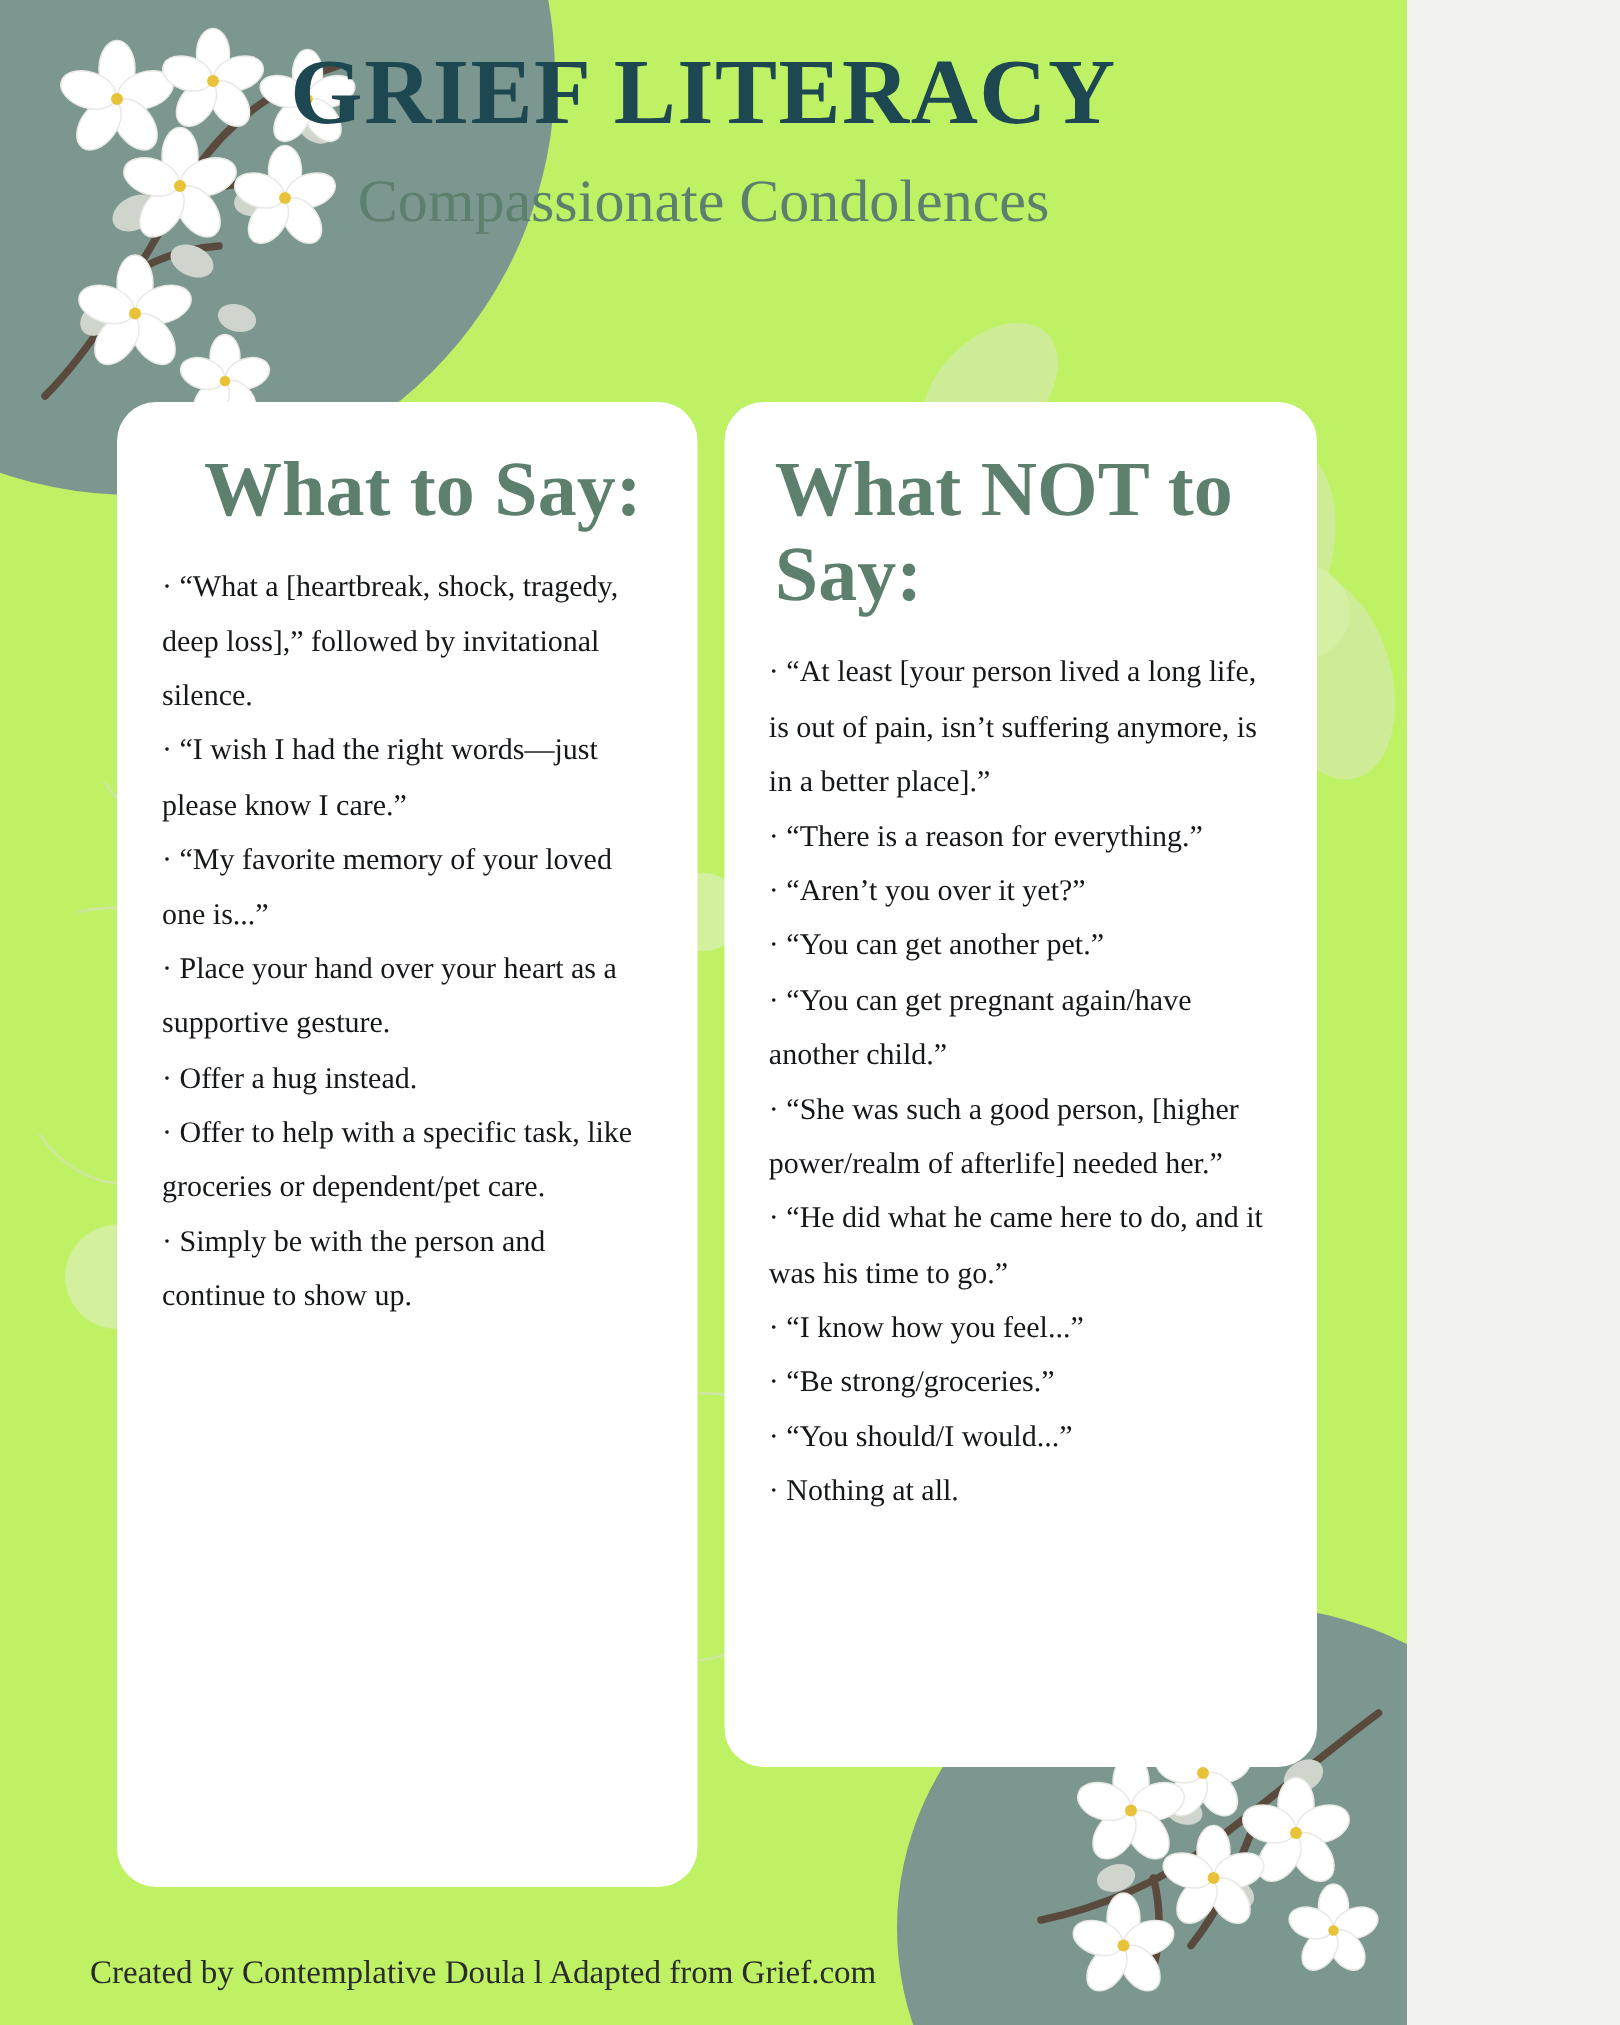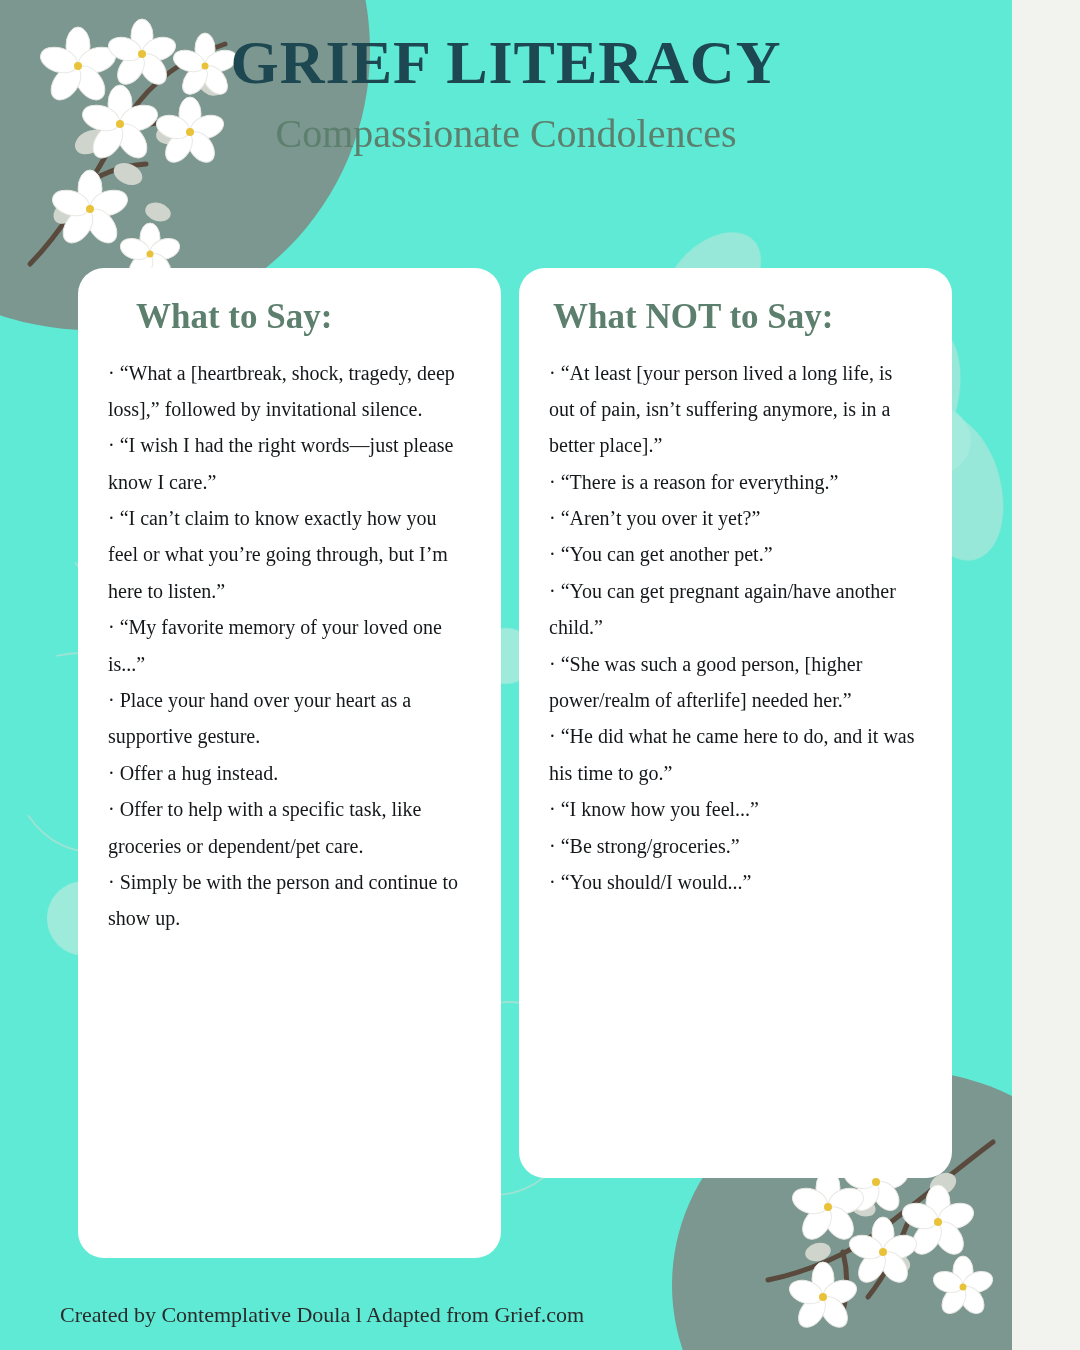--- a/index.html
+++ b/index.html
@@ -11,24 +11,24 @@
     height: 1350px;
     background: #f2f2ee;
     font-family: "Liberation Serif", serif;
     overflow: hidden;
     position: relative;
   }
 
   .page {
     position: absolute;
     inset: 0;
-    width: 1012px;
+    width: 938px;
     height: 1350px;
     overflow: hidden;
-    background: #5eead4;
+    background: #bef264;
   }
 
   
   .bg-botanical {
     position: absolute;
     inset: 0;
     opacity: 0.5;
     pointer-events: none;
   }
 
@@ -95,21 +95,21 @@
   .card-left {
     width: 427px;
     min-height: 990px;
   }
   .card-right {
     width: 437px;
     min-height: 910px;
   }
 
   .card-title {
-    font-size: 35px;
+    font-size: 52px;
     font-weight: bold;
     color: #5d7f6e;
     margin: 4px 0 18px 0;
     line-height: 1.1;
   }
   .card-left .card-title {
     padding-left: 28px;
   }
   .card-right .card-title {
     padding-left: 4px;
@@ -359,21 +359,20 @@
     <div class="subtitle">Compassionate Condolences</div>
   </div>
 
   <div class="columns">
 
     <div class="card card-left">
       <div class="card-title">What to Say:</div>
       <ul class="bullets">
         <li>“What a [heartbreak, shock, tragedy, deep loss],” followed by invitational silence.</li>
         <li>“I wish I had the right words—just please know I care.”</li>
-        <li>“I can’t claim to know exactly how you feel or what you’re going through, but I’m here to listen.”</li>
         <li>“My favorite memory of your loved one is...”</li>
         <li>Place your hand over your heart as a supportive gesture.</li>
         <li>Offer a hug instead.</li>
         <li>Offer to help with a specific task, like groceries or dependent/pet care.</li>
         <li>Simply be with the person and continue to show up.</li>
       </ul>
     </div>
 
     <div class="card card-right">
       <div class="card-title">What NOT to Say:</div>
@@ -381,20 +380,21 @@
         <li>“At least [your person lived a long life, is out of pain, isn’t suffering anymore, is in a better place].”</li>
         <li>“There is a reason for everything.”</li>
         <li>“Aren’t you over it yet?”</li>
         <li>“You can get another pet.”</li>
         <li>“You can get pregnant again/have another child.”</li>
         <li>“She was such a good person, [higher power/realm of afterlife] needed her.”</li>
         <li>“He did what he came here to do, and it was his time to go.”</li>
         <li>“I know how you feel...”</li>
         <li>“Be strong/groceries.”</li>
         <li>“You should/I would...”</li>
+        <li>Nothing at all.</li>
       </ul>
     </div>
 
   </div>
 
   <div class="footer">Created by Contemplative Doula  l  Adapted from Grief.com</div>
 
 </div>
 
 </body></html>

